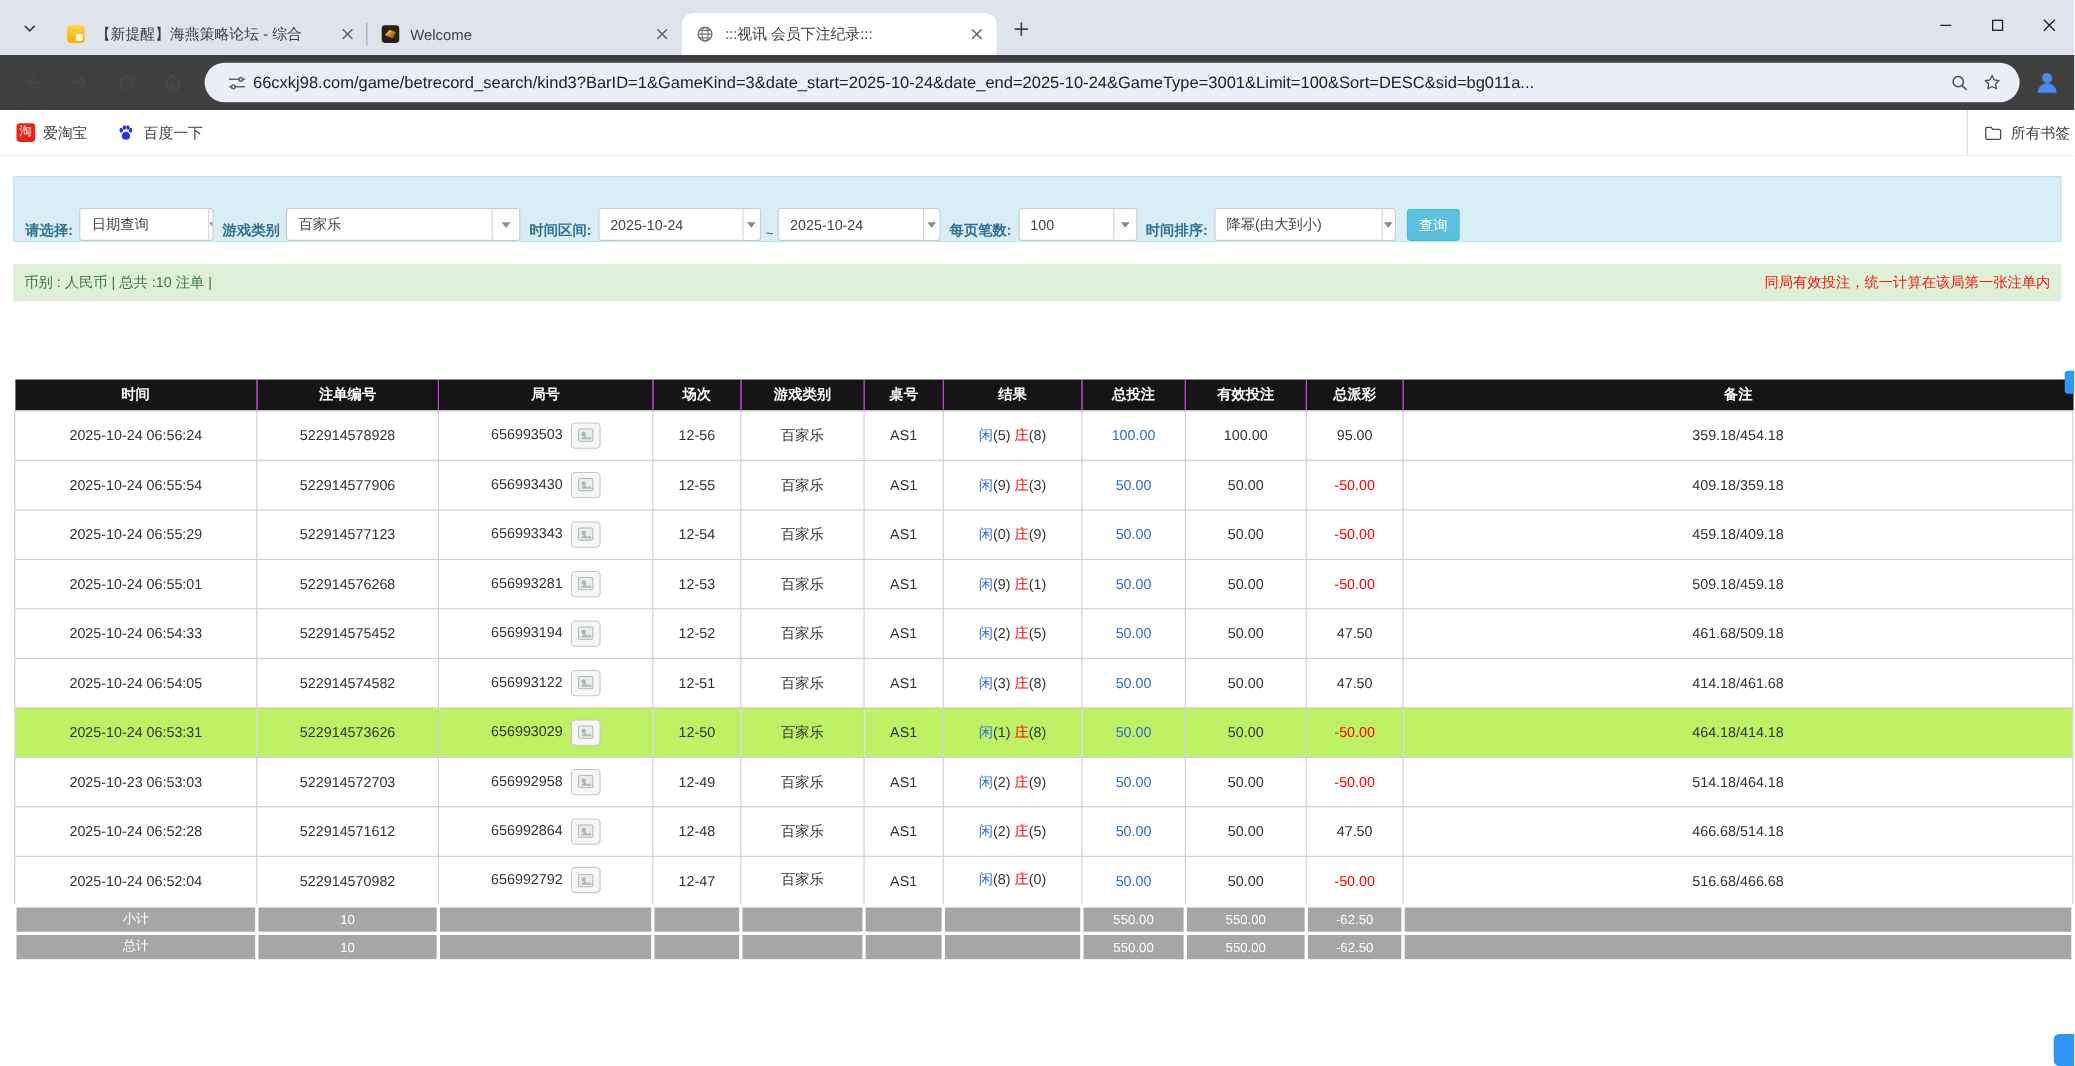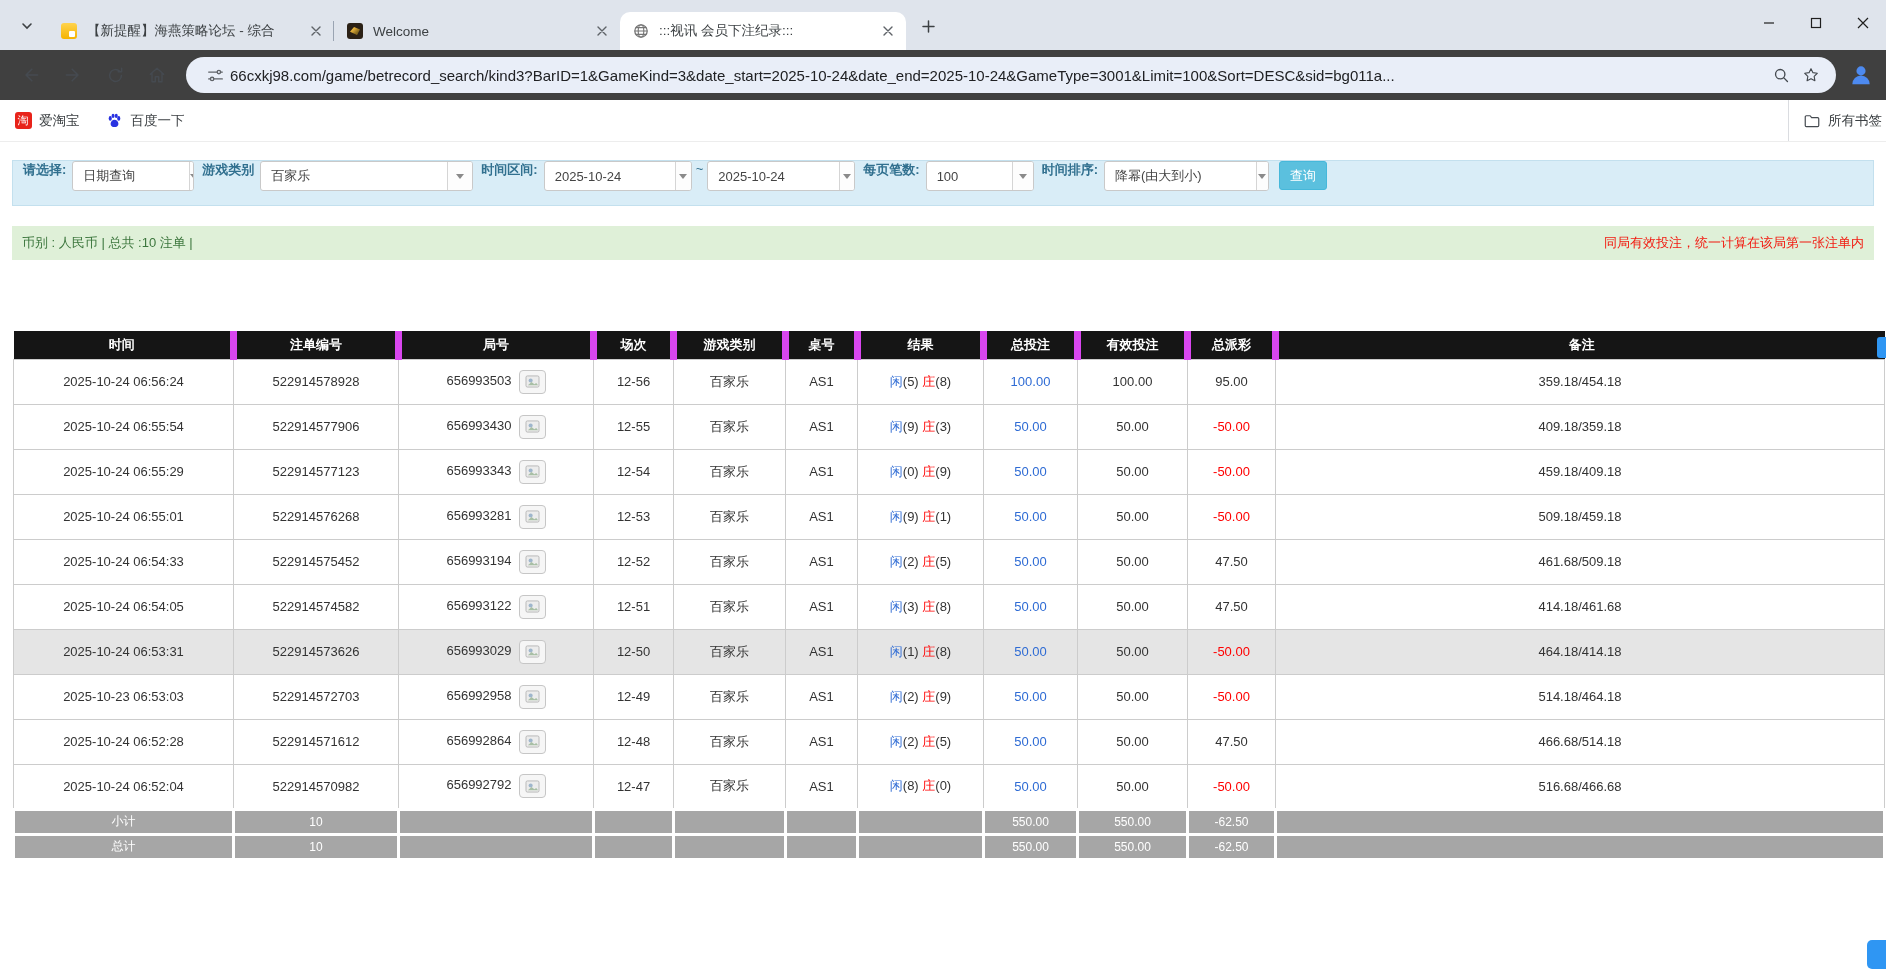--- a/index.html
+++ b/index.html
@@ -33,38 +33,38 @@
   .bookmarksbar { height: 42px; background: #fff; display: flex; align-items: center; padding-left: 14px; border-bottom: 1px solid #ededed; position: relative; }
   .bm-item { display: flex; align-items: center; margin-right: 26px; font-size: 13.5px; color: #3c4043; }
   .bm-ico { width: 18px; height: 18px; margin-right: 7px; display:flex; align-items:center; justify-content:center; }
   .ico-taobao { width: 17px; height: 17px; background: #e8231a; border-radius: 3px; color:#fff; font-size:11px; line-height:17px; text-align:center; }
   .bm-right { position: absolute; right: 0; top: 0; height: 100%; display: flex; align-items: center; padding-left: 14px; border-left: 1px solid #dadce0; }
   .bm-right .bm-label { font-size: 13.5px; color: #3c4043; white-space: nowrap; width: 58px; overflow: hidden; }
 
   
   .page-title { margin: 26px 0 0 24px; font-size: 20px; color: #333; font-weight: 400; }
 
-  .filterbar { margin: 18px 12px 0 12px; height: 46px; background: #d9edf7; border: 1px solid #c3e0ee; display: flex; align-items: flex-start; padding: 0 10px; font-size: 13px; white-space: nowrap; }
+  .filterbar { margin: 18px 12px 0 12px; height: 60px; background: #d9edf7; border: 1px solid #c3e0ee; display: flex; align-items: flex-end; padding: 0 10px; font-size: 13px; white-space: nowrap; }
   .f-label { color: #31708f; font-weight: bold; margin: 0 6px 0 8px; }
   .combo { height: 30px; background: #fff; border: 1px solid #c9c9c9; border-radius: 3px; display: inline-flex; align-items: stretch; overflow: hidden; gap: 44px; }
   .combo .c-val { display: flex; align-items: center; padding: 0 10px; font-size: 13px; color: #444; flex: 1; }
   .combo .c-arrow { width: 25px; border-left: 1px solid #d5d5d5; background: #fdfdfd; display: flex; align-items: center; justify-content: center; }
   .tri { width: 0; height: 0; border-left: 4px solid transparent; border-right: 4px solid transparent; border-top: 5px solid #8a8a8a; }
   .tilde { color: #31708f; margin: 0 4px; }
   .btn-search { height: 29px; min-width: 44px; padding: 0 10px; margin-left: 10px; background: #5bc0de; color: #fff; border: 1px solid #46b8da; border-radius: 3px; font-size: 13px; cursor: pointer; font-family: inherit; }
 
   .infobar { margin: 20px 12px 0 12px; height: 34px; background: #dff0d8; display: flex; align-items: center; justify-content: space-between; padding: 0 10px; font-size: 13px; overflow: hidden; }
   .info-left { color: #3c763d; white-space: nowrap; }
   .info-right { color: #f2190f; white-space: nowrap; overflow: hidden; }
 
   .bet-table { margin: 71px 0 0 12px; width: 1874px; border-collapse: collapse; table-layout: fixed; font-size: 13px; color: #333; }
-  .bet-table thead th { background: #151515; color: #fff; font-weight: bold; height: 28px; border-right: 7px solid #d946ef; font-size: 13px; }
+  .bet-table thead th { background: #151515; color: #fff; font-weight: bold; height: 28px; border-right: 1px solid #d946ef; font-size: 13px; }
   .bet-table thead th:last-child { border-right: none; }
   .bet-table tbody td { height: 45px; background: #fff; border: 1px solid #ccc; text-align: center; overflow: hidden; white-space: nowrap; }
-  .bet-table tbody tr.hl td { background: #e5e5e5; }
+  .bet-table tbody tr.hl td { background: #bef264; }
   .bet-table tfoot td { height: 25px; background: #a6a6a6; color: #fff; border: 3px solid #fff; text-align: center; font-size: 12px; }
   .c-blue { color: #2e6bd4; }
   .c-red { color: #f00; }
   .round-btn { display: inline-flex; align-items: center; justify-content: center; width: 27px; height: 24px; border: 1px solid #c6c6c6; border-radius: 4px; background: #f6f6f6; margin-left: 7px; vertical-align: middle; cursor: pointer; }
 
   .float-btn-mid { position: absolute; right: 0; top: 337px; width: 9px; height: 21px; background: #2f96f3; border-radius: 3px 0 0 3px; }
   .float-btn-bottom { position: absolute; right: 0; top: 940px; width: 19px; height: 29px; background: #2f96f3; border-radius: 5px 0 0 5px; }
 </style>
 </head>
 <body>

